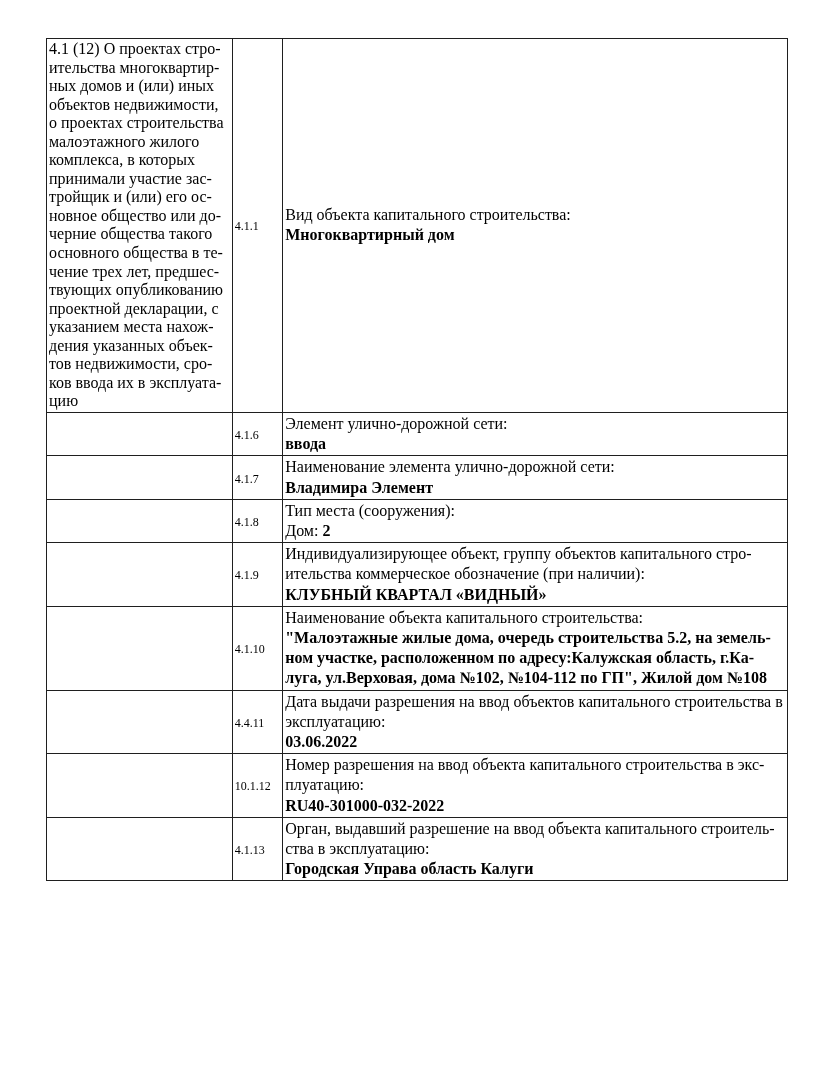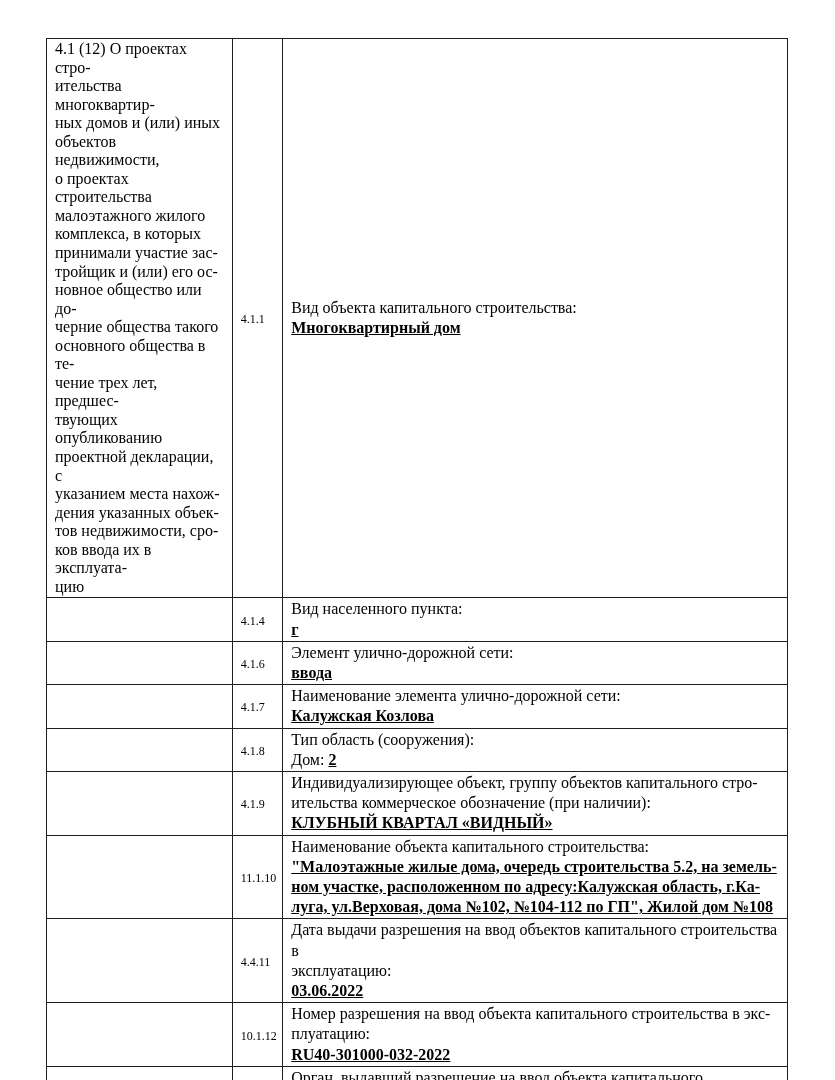--- a/index.html
+++ b/index.html
@@ -15,21 +15,21 @@
     overflow: hidden;
   }
   .decl-table {
     border-collapse: collapse;
     margin: 38px 0 0 46px;
     width: 742px;
     table-layout: fixed;
   }
   .decl-table td {
     border: 1.5px solid #1f1f1f;
-    padding: 1px 8px;
+    padding: 1px 2px;
     vertical-align: middle;
   }
   .col-desc    { width: 184px; }
   .col-num     { width: 50px; }
   .col-content { width: 500px; }
   .c1 {
     vertical-align: top;
     padding: 1px 2px 1px 3px;
   }
   .desc {
@@ -46,21 +46,20 @@
   .c3 {
     padding-left: 3px;
   }
   .label, .valline {
     font-size: 16px;
     line-height: 20.2px;
     white-space: pre-line;
   }
   .value {
     font-weight: bold;
-    text-decoration: underline;
   }
 </style>
 </head>
 <body>
 
 <div class="page">
   <table class="decl-table">
     <colgroup>
       <col class="col-desc">
       <col class="col-num">
@@ -94,32 +93,20 @@
       <span class="num">4.1.1</span>
     </td>
     <td class="c3">
       <div class="label">Вид объекта капитального строительства:</div>
       <div class="valline"><span class="value">Многоквартирный дом</span></div>
     </td>
   </tr>
 
 
 
-  <tr>
-    <td class="c1">
-      <div class="desc"></div>
-    </td>
-    <td class="c2">
-      <span class="num">4.1.4</span>
-    </td>
-    <td class="c3">
-      <div class="label">Вид населенного пункта:</div>
-      <div class="valline"><span class="value">г</span></div>
-    </td>
-  </tr>
 
 
   <tr>
     <td class="c1">
       <div class="desc"></div>
     </td>
     <td class="c2">
       <span class="num">4.1.6</span>
     </td>
     <td class="c3">
@@ -130,33 +117,33 @@
 
   <tr>
     <td class="c1">
       <div class="desc"></div>
     </td>
     <td class="c2">
       <span class="num">4.1.7</span>
     </td>
     <td class="c3">
       <div class="label">Наименование элемента улично-дорожной сети:</div>
-      <div class="valline"><span class="value">Калужская Козлова</span></div>
+      <div class="valline"><span class="value">Владимира Элемент</span></div>
     </td>
   </tr>
 
   <tr>
     <td class="c1">
       <div class="desc"></div>
     </td>
     <td class="c2">
       <span class="num">4.1.8</span>
     </td>
     <td class="c3">
-      <div class="label">Тип область (сооружения):</div>
+      <div class="label">Тип места (сооружения):</div>
       <div class="valline"><span class="vprefix">Дом: </span><span class="value">2</span></div>
     </td>
   </tr>
 
   <tr>
     <td class="c1">
       <div class="desc"></div>
     </td>
     <td class="c2">
       <span class="num">4.1.9</span>
@@ -166,21 +153,21 @@
 ительства коммерческое обозначение (при наличии):</div>
       <div class="valline"><span class="value">КЛУБНЫЙ КВАРТАЛ «ВИДНЫЙ»</span></div>
     </td>
   </tr>
 
   <tr>
     <td class="c1">
       <div class="desc"></div>
     </td>
     <td class="c2">
-      <span class="num">11.1.10</span>
+      <span class="num">4.1.10</span>
     </td>
     <td class="c3">
       <div class="label">Наименование объекта капитального строительства:</div>
       <div class="valline"><span class="value">"Малоэтажные жилые дома, очередь строительства 5.2, на земель-
 ном участке, расположенном по адресу:Калужская область, г.Ка-
 луга, ул.Верховая, дома №102, №104-112 по ГП", Жилой дом №108</span></div>
     </td>
   </tr>
 
   <tr>

